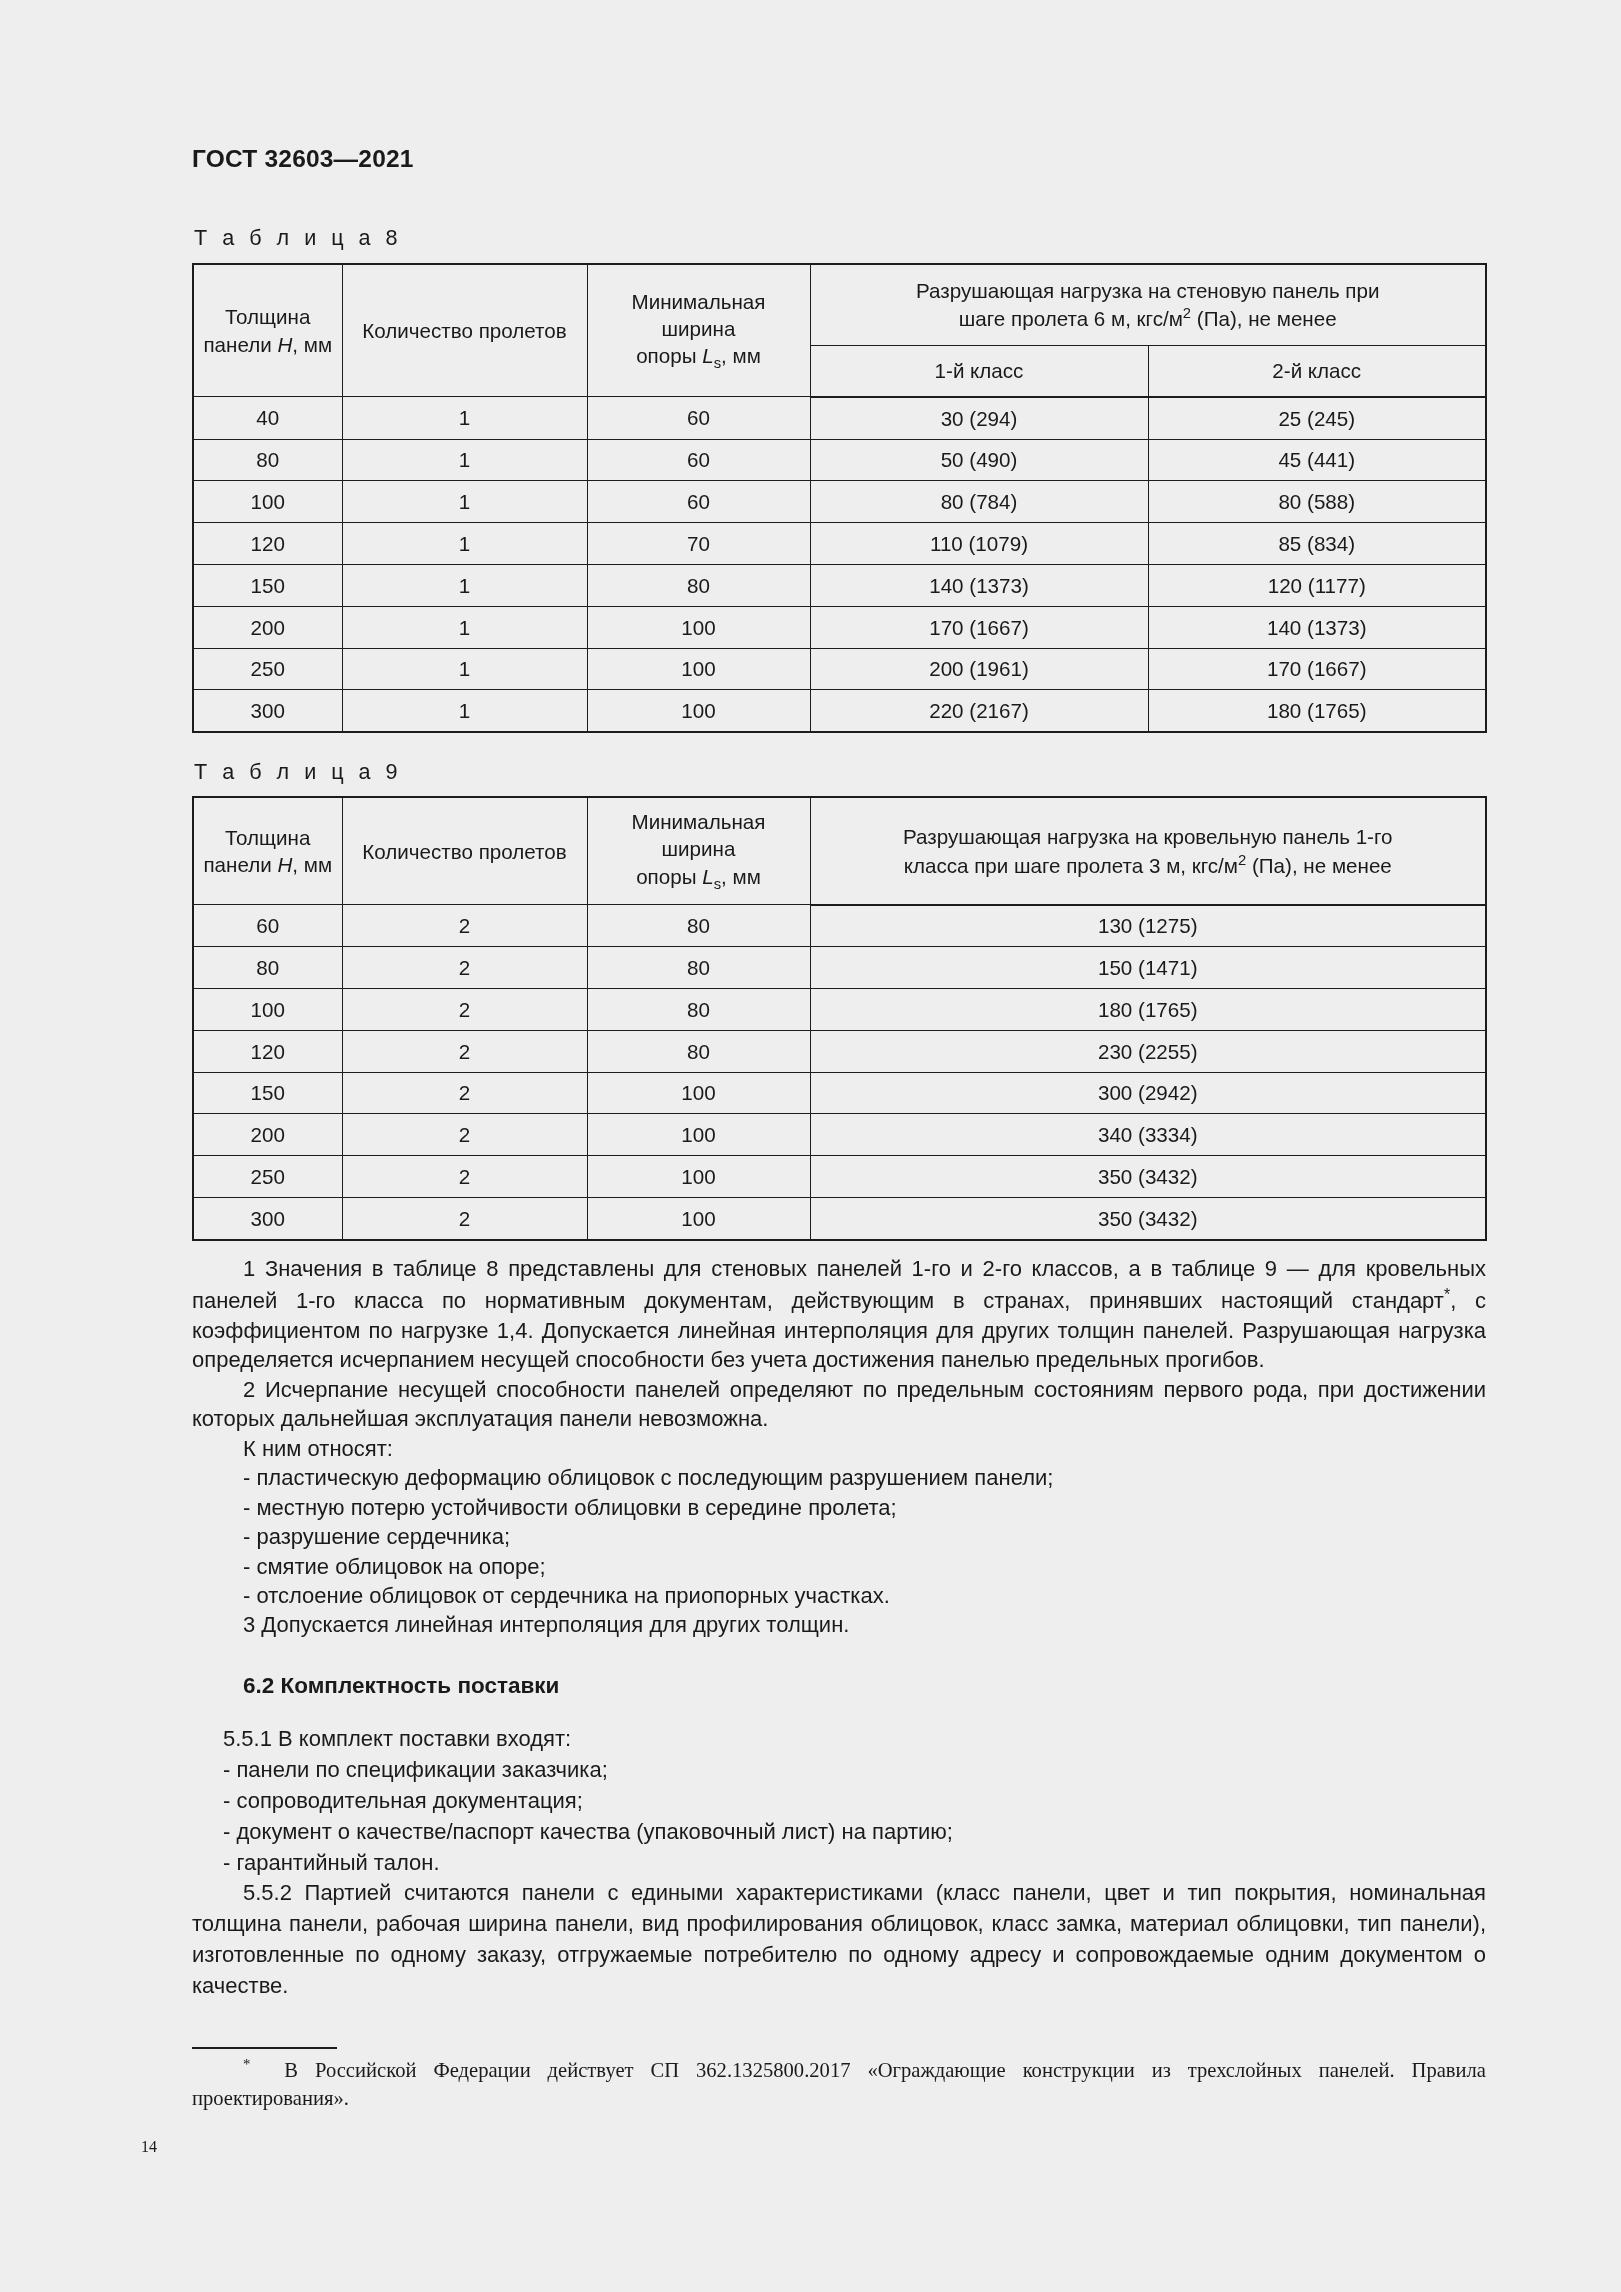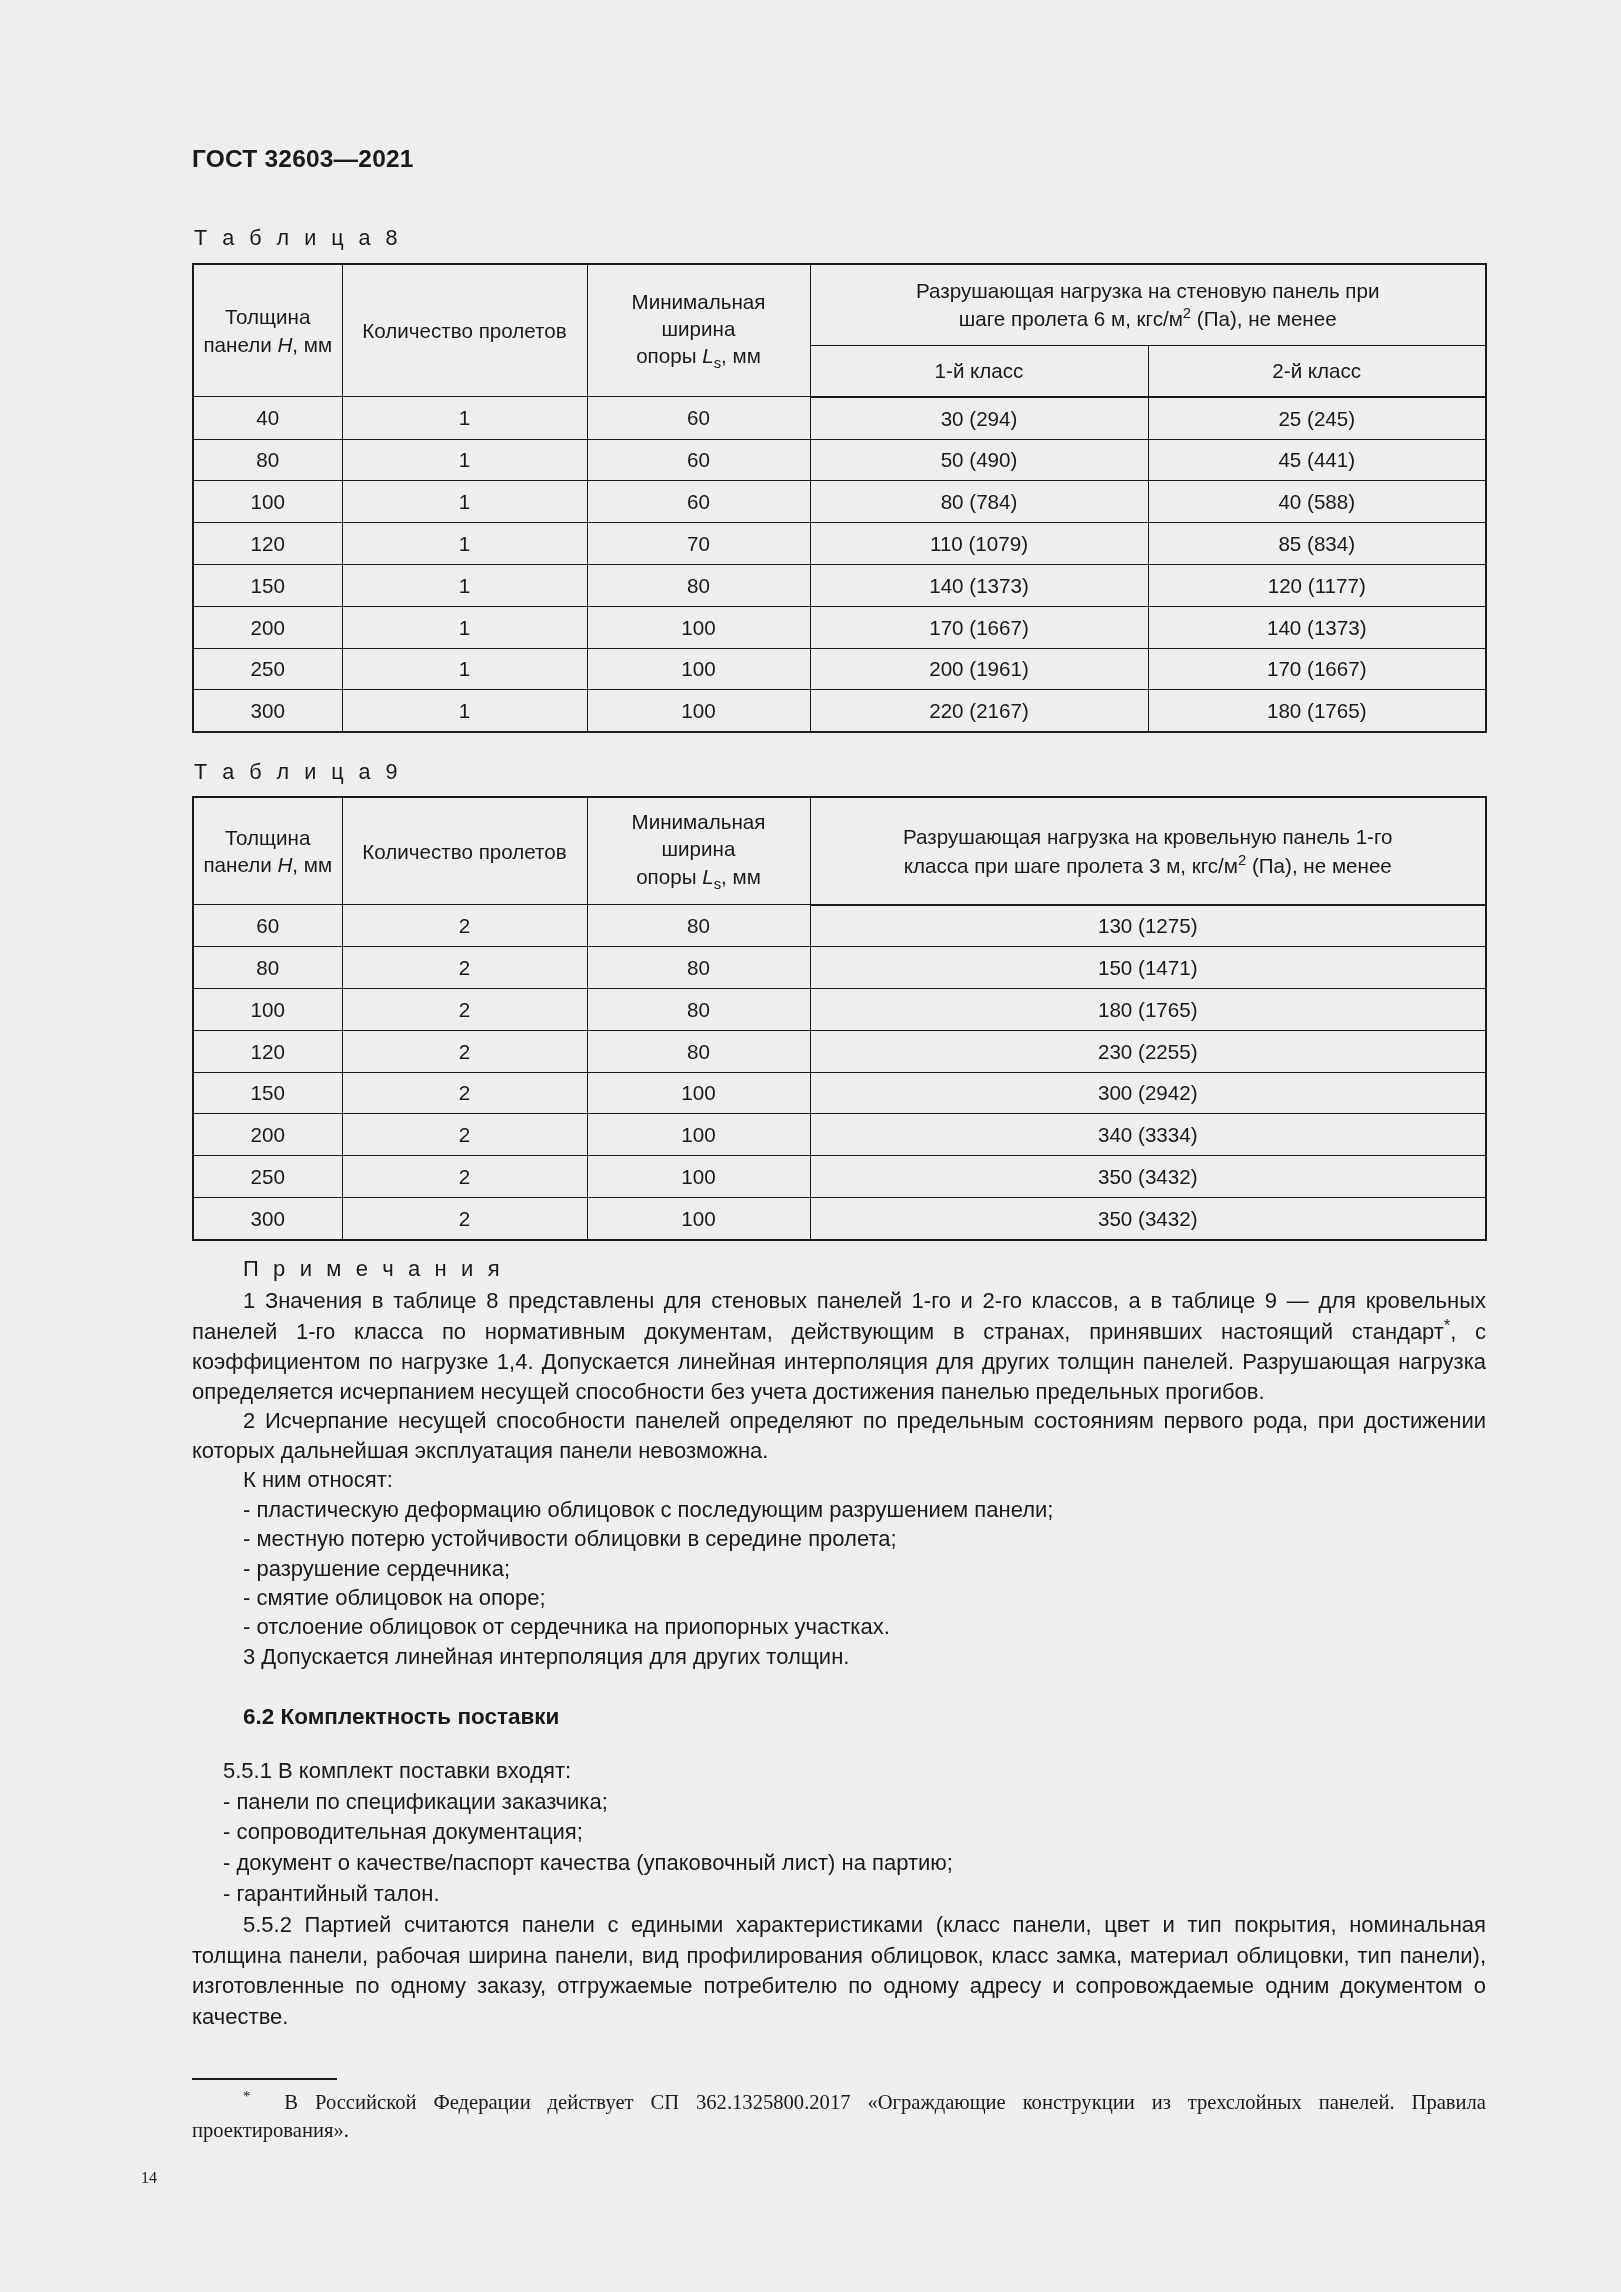--- a/index.html
+++ b/index.html
@@ -191,21 +191,21 @@
             <td>1</td>
             <td>60</td>
             <td>50 (490)</td>
             <td>45 (441)</td>
           </tr>
           <tr>
             <td>100</td>
             <td>1</td>
             <td>60</td>
             <td>80 (784)</td>
-            <td>40 (588)</td>
+            <td>80 (588)</td>
           </tr>
           <tr>
             <td>120</td>
             <td>1</td>
             <td>70</td>
             <td>110 (1079)</td>
             <td>85 (834)</td>
           </tr>
           <tr>
             <td>150</td>
@@ -310,21 +310,20 @@
           <tr>
             <td>300</td>
             <td>2</td>
             <td>100</td>
             <td>350 (3432)</td>
           </tr>
         </tbody>
     </table>
 
     <div class="notes">
-      <div class="notes-title">П р и м е ч а н и я</div>
       <p class="ind"><span>1 Значения в таблице 8 представлены для стеновых панелей 1-го и 2-го классов, а в таблице 9 — для кровельных панелей 1-го класса по нормативным документам, действующим в странах, принявших настоящий стандарт</span><sup class="sp">*</sup><span>, с коэффициентом по нагрузке 1,4. Допускается линейная интерполяция для других толщин панелей. Разрушающая нагрузка определяется исчерпанием несущей способности без учета достижения панелью предельных прогибов.</span></p>
       <p class="ind">2 Исчерпание несущей способности панелей определяют по предельным состояниям первого рода, при достижении которых дальнейшая эксплуатация панели невозможна.</p>
       <p class="li">К ним относят:</p>
       <div id="notes-list">
           <p class="li">- пластическую деформацию облицовок с последующим разрушением панели;</p>
           <p class="li">- местную потерю устойчивости облицовки в середине пролета;</p>
           <p class="li">- разрушение сердечника;</p>
           <p class="li">- смятие облицовок на опоре;</p>
           <p class="li">- отслоение облицовок от сердечника на приопорных участках.</p>
         </div>

